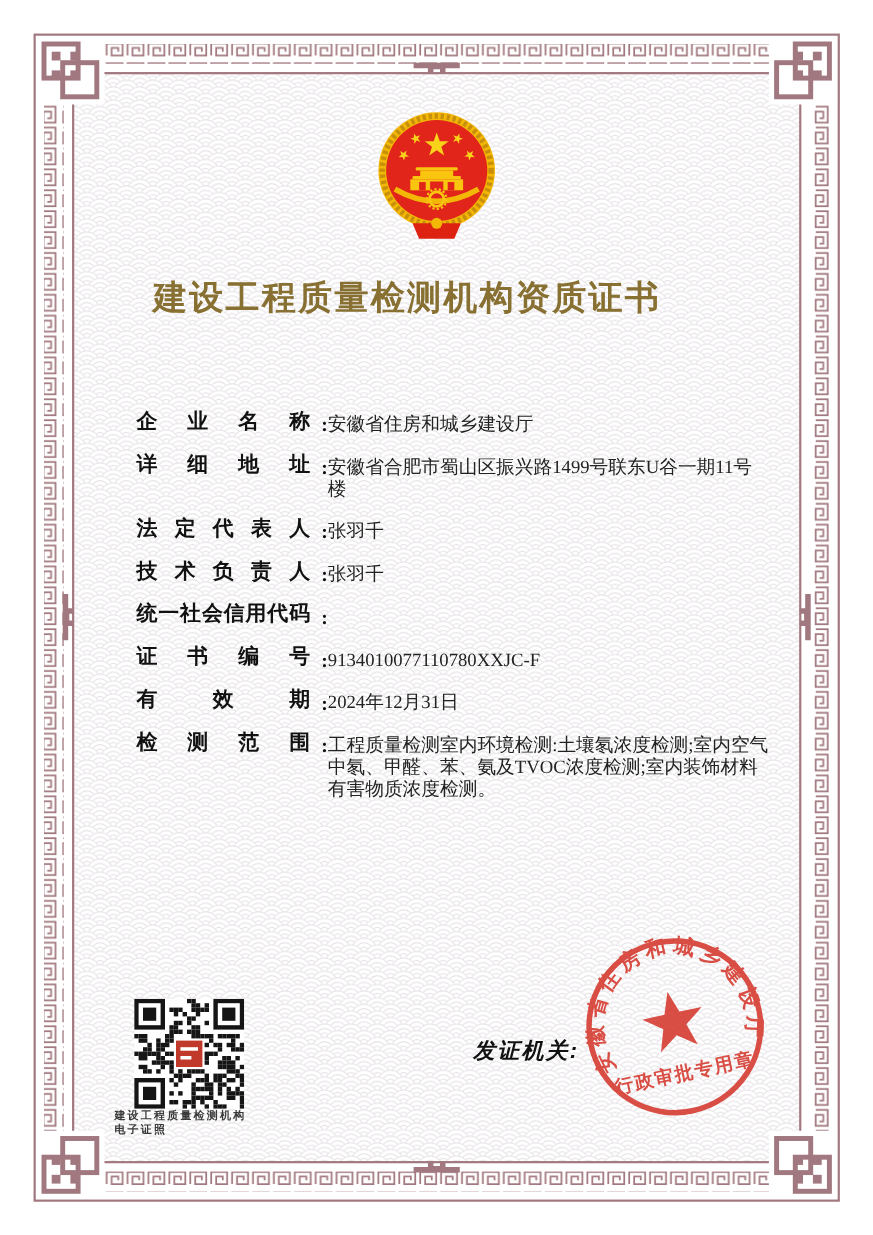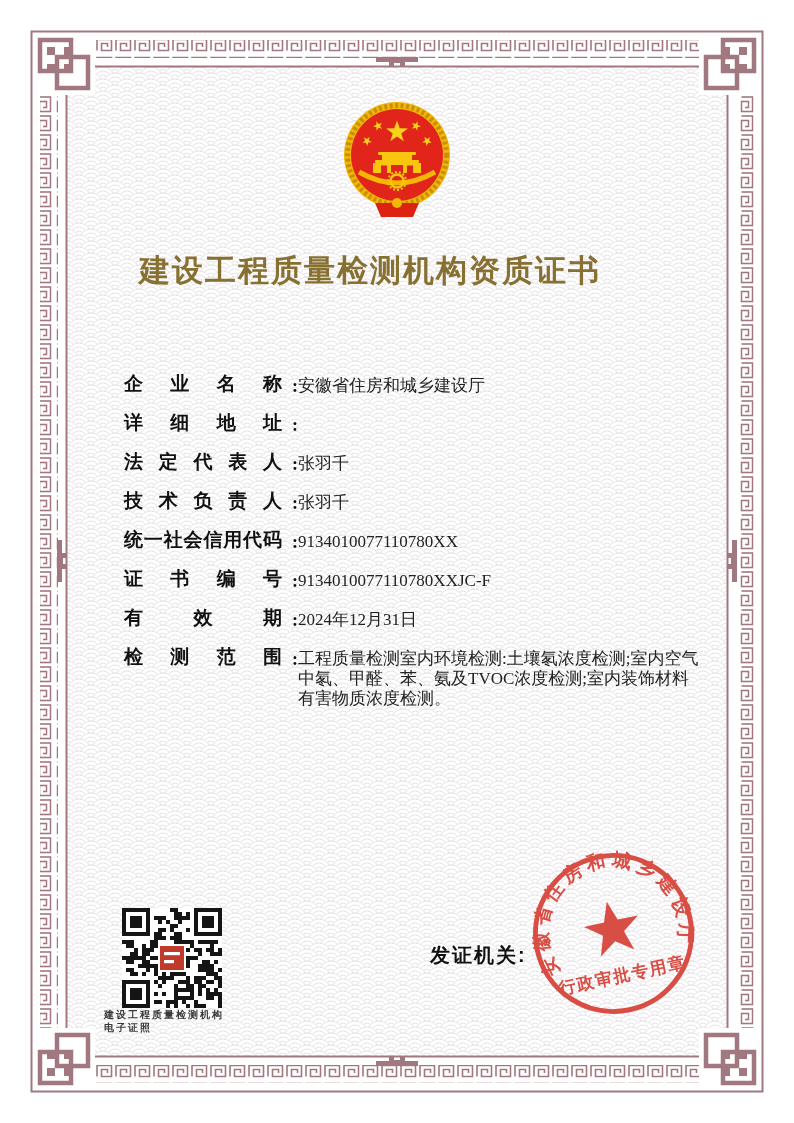--- a/index.html
+++ b/index.html
@@ -24,21 +24,21 @@
          font-family:"Liberation Serif",serif;color:#111;}
   .value{font-family:"Liberation Serif",serif;font-size:17px;line-height:20px;
          padding-top:4px;max-width:402px;color:#222;}
 
   .qr-block{position:absolute;left:104px;top:908px;width:136px;text-align:left;}
   .qr-block svg{margin:0 auto;}
   .qr-caption{font-family:"Liberation Serif",serif;font-size:10px;font-weight:700;
               letter-spacing:2px;color:#3a3a3a;line-height:13px;white-space:nowrap;}
 
   .issuer-label{position:absolute;left:430px;top:942px;font-size:20px;font-weight:700;
-                letter-spacing:2px;color:#111;}
+                letter-spacing:2px;color:#111;font-style:italic;}
   .date-row{position:absolute;left:522px;top:980px;display:flex;gap:7px;align-items:baseline;}
   .date-num{font-family:"Liberation Serif",serif;font-size:19px;color:#1b1b1b;}
   .date-unit{font-size:19px;font-weight:700;color:#1b1b1b;}
 
   .seal{position:absolute;left:516px;top:836px;z-index:3;opacity:.88;pointer-events:none;}
   .seal text{font-family:"Liberation Serif",serif;font-weight:700;}
 </style>
 </head>
 <body>
 
@@ -147,20 +147,21 @@
         <span class="value">安徽省住房和城乡建设厅</span>
       </div>
       <div class="row">
         <span class="jlabel">
             <span>详</span>
             <span>细</span>
             <span>地</span>
             <span>址</span>
           </span>
         <span class="colon">:</span>
+        <span class="value">安徽省合肥市蜀山区振兴路1499号联东U谷一期11号楼</span>
       </div>
       <div class="row">
         <span class="jlabel">
             <span>法</span>
             <span>定</span>
             <span>代</span>
             <span>表</span>
             <span>人</span>
           </span>
         <span class="colon">:</span>
@@ -182,21 +183,20 @@
             <span>统</span>
             <span>一</span>
             <span>社</span>
             <span>会</span>
             <span>信</span>
             <span>用</span>
             <span>代</span>
             <span>码</span>
           </span>
         <span class="colon">:</span>
-        <span class="value">9134010077110780XX</span>
       </div>
       <div class="row">
         <span class="jlabel">
             <span>证</span>
             <span>书</span>
             <span>编</span>
             <span>号</span>
           </span>
         <span class="colon">:</span>
         <span class="value">9134010077110780XXJC-F</span>

